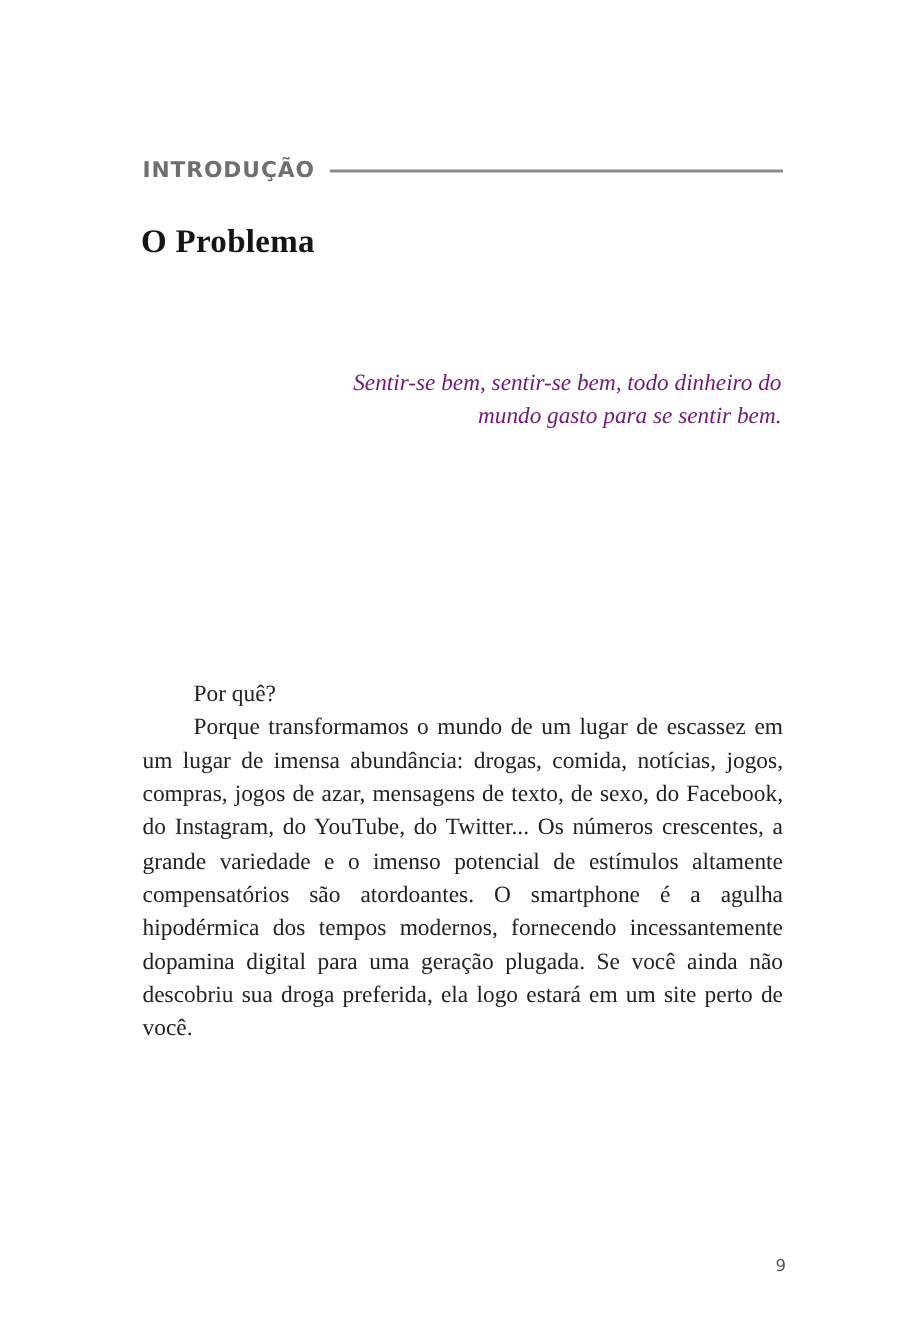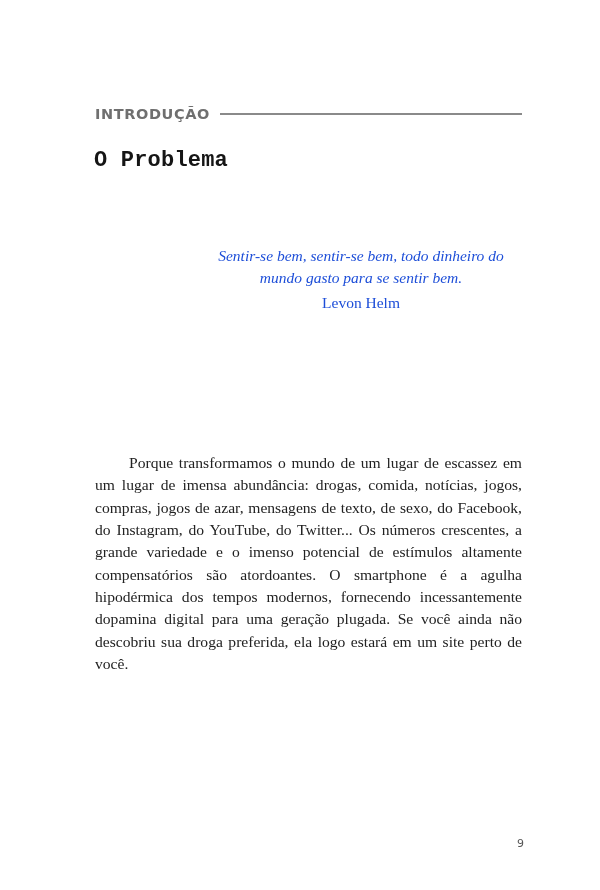--- a/index.html
+++ b/index.html
@@ -14,30 +14,30 @@
     font-family: "DejaVu Sans", sans-serif; font-weight: bold;
     font-size: 14.5px; letter-spacing: 0.6px; color: #6f6f6f;
     white-space: nowrap;
   }
   .chapter-rule {
     flex: 1; height: 1.5px; background: #8a8a8a; margin-left: 10px;
   }
 
   .chapter-title {
     position: absolute; left: 94px; top: 148px;
-    font-family: Liberation Mono, monospace; font-weight: bold;
+    font-family: Liberation Serif, serif; font-weight: bold;
     font-size: 22px; color: #151515; letter-spacing: 0.2px;
     white-space: nowrap; margin: 0;
   }
 
   .epigraph {
     position: absolute; right: 79px; top: 245px; width: 320px;
-    text-align: center;
+    text-align: right;
     font-family: "Liberation Serif", "DejaVu Serif", serif;
-    color: #1d4ed8;
+    color: #701a75;
   }
   .epigraph-text {
     font-style: italic; font-size: 15.5px; line-height: 22px; margin: 0;
   }
   .epigraph-author {
     font-size: 15.5px; line-height: 22px; margin: 3px 0 0 0;
   }
 
   .body-text {
     position: absolute; left: 95px; top: 452px; width: 427px;
@@ -64,22 +64,22 @@
 
   <div class="chapter-label-row">
     <span class="chapter-label">INTRODUÇÃO</span>
     <span class="chapter-rule"></span>
   </div>
 
   <h1 class="chapter-title">O Problema</h1>
 
   <div class="epigraph">
     <p class="epigraph-text">Sentir-se bem, sentir-se bem, todo dinheiro do mundo gasto para se sentir bem.</p>
-    <p class="epigraph-author">Levon Helm</p>
   </div>
 
   <div class="body-text">
+    <p class="indent">Por quê?</p>
     <p class="indent">Porque transformamos o mundo de um lugar de escassez em um lugar de imensa abundância: drogas, comida, notícias, jogos, compras, jogos de azar, mensagens de texto, de sexo, do Facebook, do Instagram, do YouTube, do Twitter... Os números crescentes, a grande variedade e o imenso potencial de estímulos altamente compensatórios são atordoantes. O smartphone é a agulha hipodérmica dos tempos modernos, fornecendo inces­santemente dopamina digital para uma geração plugada. Se você ainda não descobriu sua droga preferida, ela logo estará em um site perto de você.</p>
   </div>
 
   <div class="page-number">9</div>
 
 </div>
 
 </body></html>

